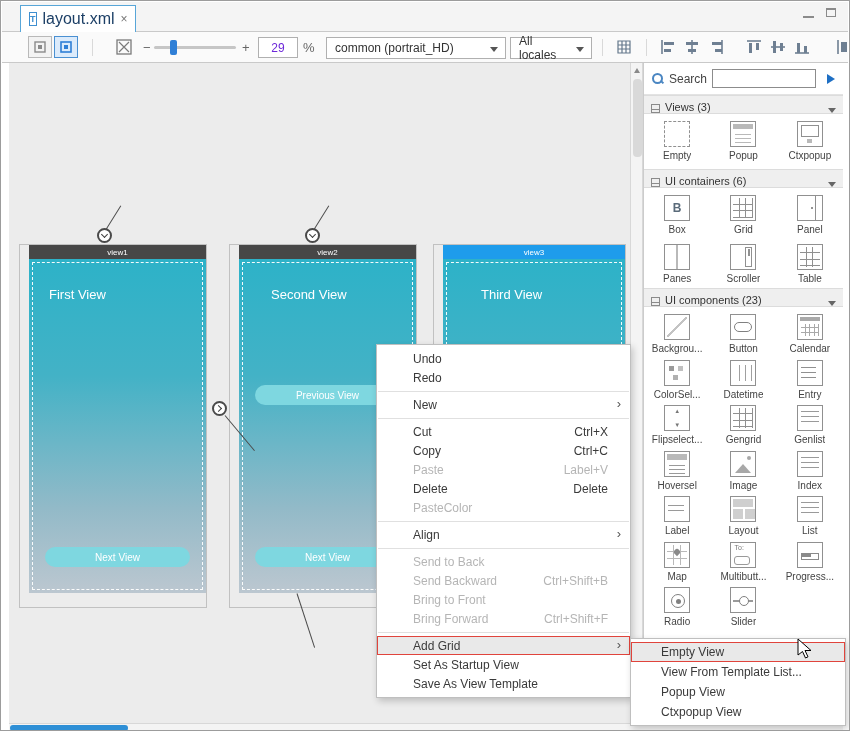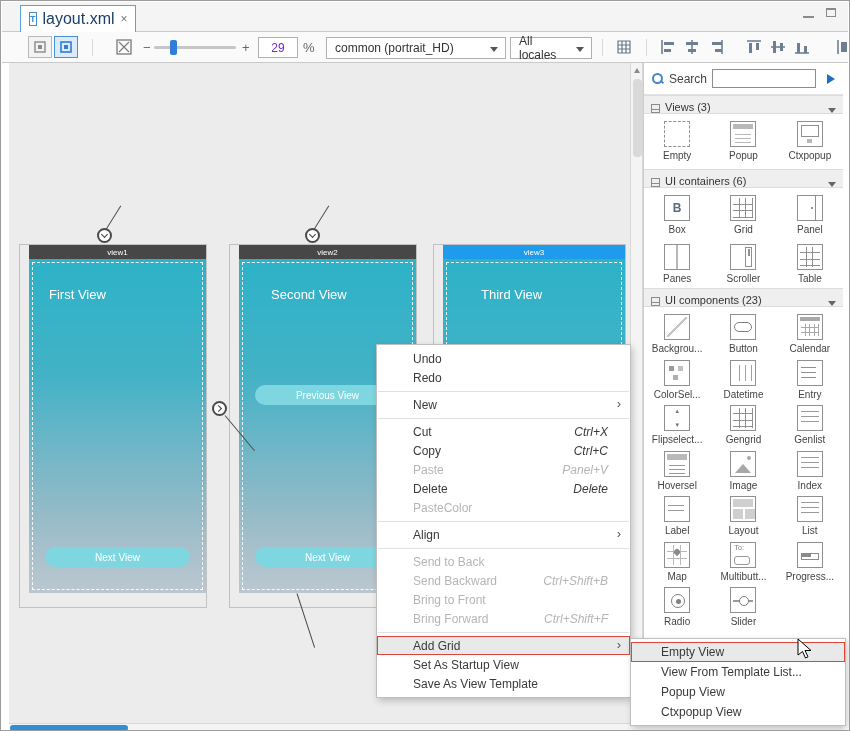--- a/index.html
+++ b/index.html
@@ -110,21 +110,21 @@
   .pic[data-icon="progress"]::before { left:3px; right:3px; top:10px; height:5px; border:1px solid #8a8a8a; }
   .pic[data-icon="progress"]::after { left:4px; top:11px; width:9px; height:3px; background:#8a8a8a; }
   .pic[data-icon="radio"]::before { left:6px; top:6px; width:12px; height:12px; border:1px solid #808080; border-radius:50%; }
   .pic[data-icon="radio"]::after { left:10.5px; top:10.5px; width:5px; height:5px; background:#808080; border-radius:50%; }
   .pic[data-icon="slider"]::before { left:2px; right:2px; top:12px; height:2px; background:#9a9a9a; }
   .pic[data-icon="slider"]::after { left:8px; top:8px; width:8px; height:8px; background:#fff; border:1px solid #808080; border-radius:50%; }
 
   
   .menu { position:absolute; left:375px; top:343px; width:255px; background:#fff; border:1px solid #bfbfbf; box-shadow:2px 3px 7px rgba(0,0,0,.2); padding:4px 0; z-index:5; }
   .mi { position:relative; height:19px; display:flex; align-items:center; padding:0 22px 0 36px; font-size:12px; color:#3a3a3a; cursor:pointer; }
-  .mi .sc { margin-left:auto; font-size:12px; color:#3a3a3a;font-style:italic; }
+  .mi .sc { margin-left:auto; font-size:12px; color:#3a3a3a; }
   .mi.disabled, .mi.disabled .sc { color:#b5b5b5; }
   .mi.has-sub::after { content:"›"; position:absolute; right:9px; top:1px; font-size:13px; color:#555; }
   .mi.selected { background:#e9e9e9; outline:1px solid #e0443c; outline-offset:-1px; }
   .msep { height:1px; background:#e0e0e0; margin:3.5px 1px; }
 
   .submenu { position:absolute; left:629px; top:637px; width:216px; background:#fff; border:1px solid #bfbfbf; box-shadow:2px 3px 7px rgba(0,0,0,.2); padding:3px 0; z-index:6; }
   .smi { height:20px; display:flex; align-items:center; padding:0 10px 0 30px; font-size:12px; color:#3a3a3a; cursor:pointer; }
   .smi.selected { background:#e9e9e9; outline:1px solid #e0443c; outline-offset:-1px; }
 
   .cursor { position:absolute; left:796px; top:637px; z-index:9; }
@@ -445,21 +445,21 @@
     <div class="mi">
         <span>Cut</span>
         <span class="sc">Ctrl+X</span>
       </div>
     <div class="mi">
         <span>Copy</span>
         <span class="sc">Ctrl+C</span>
       </div>
     <div class="mi disabled">
         <span>Paste</span>
-        <span class="sc">Panel+V</span>
+        <span class="sc">Label+V</span>
       </div>
     <div class="mi">
         <span>Delete</span>
         <span class="sc">Delete</span>
       </div>
     <div class="mi disabled">
         <span>PasteColor</span>
       </div>
     <div class="msep"></div>
     <div class="mi has-sub">

